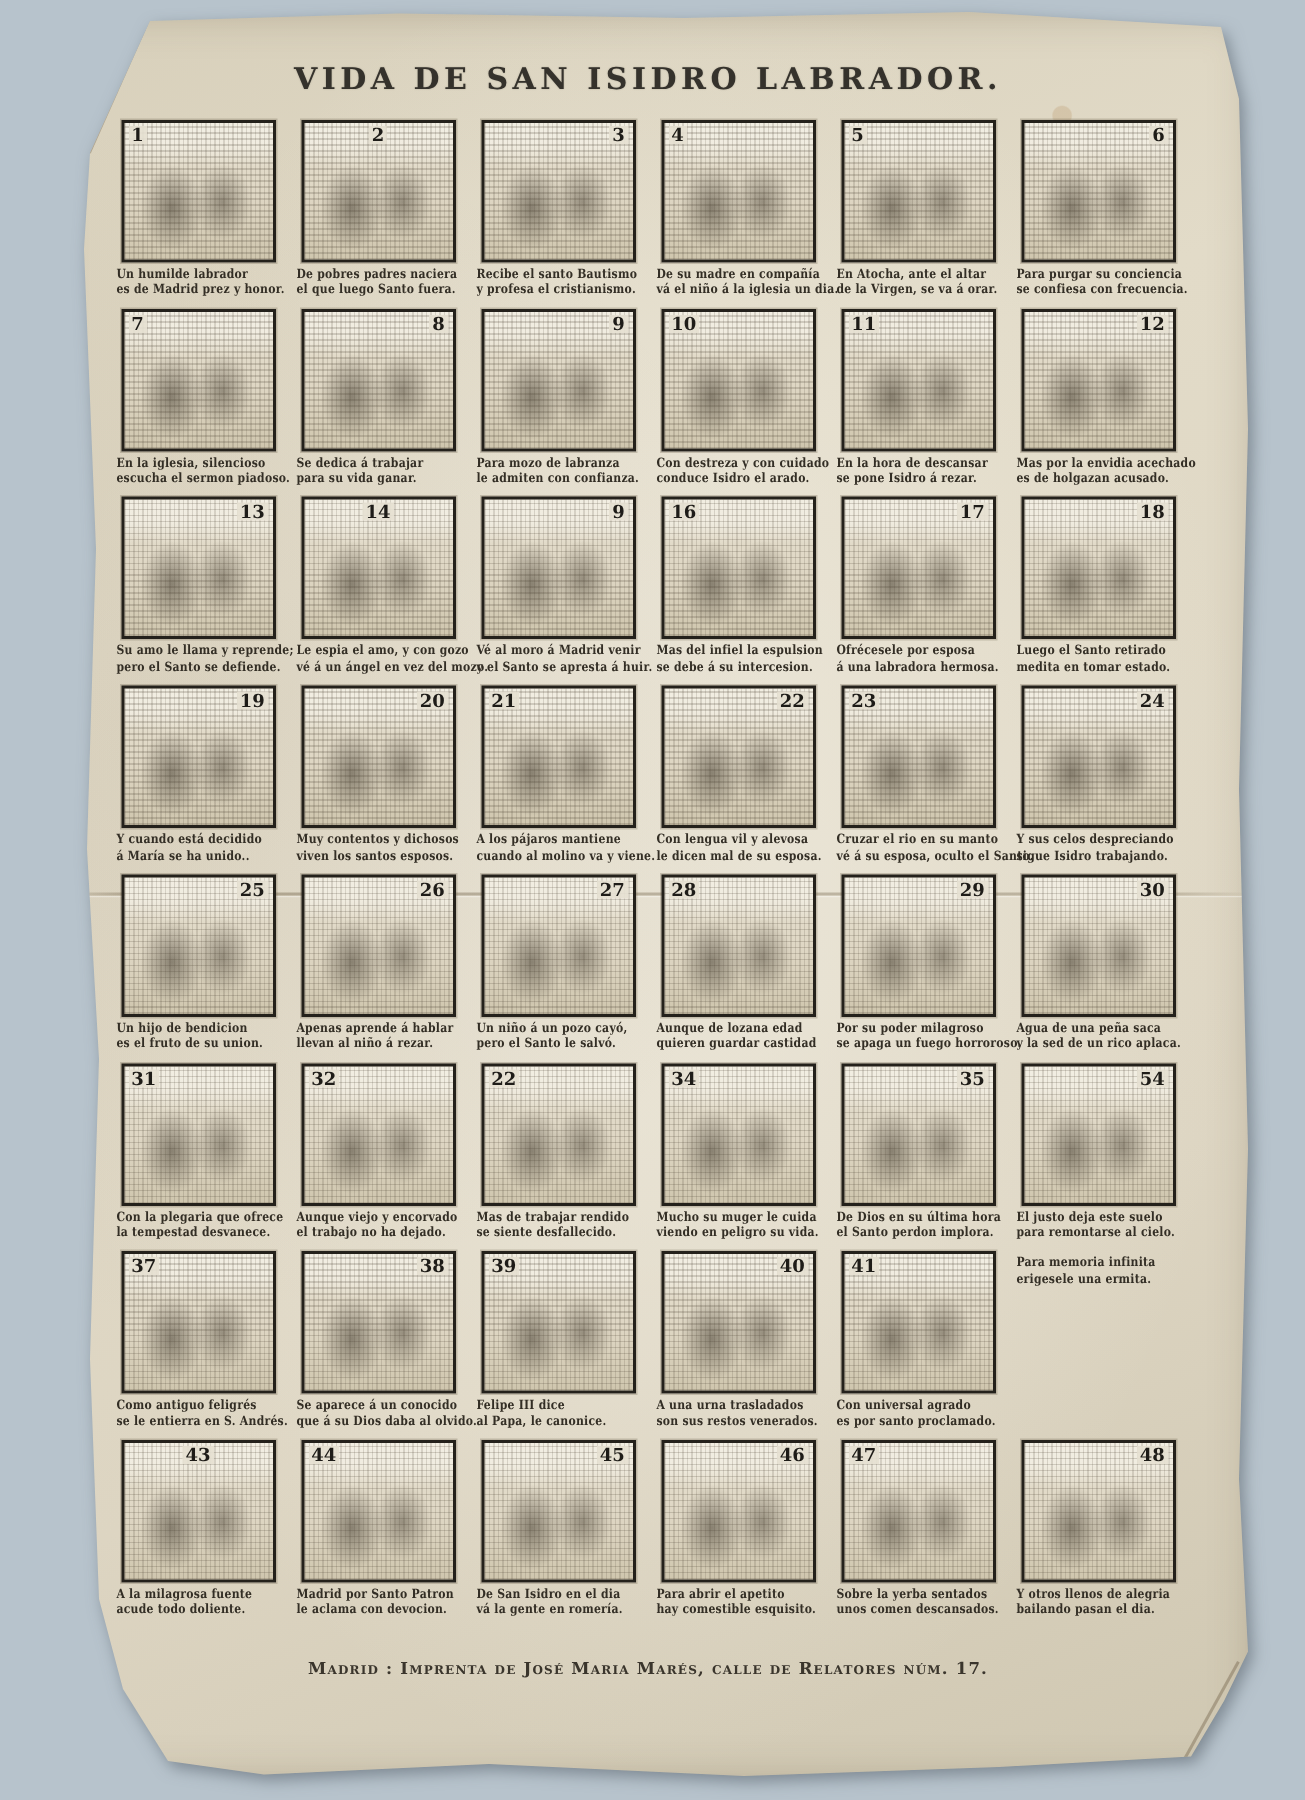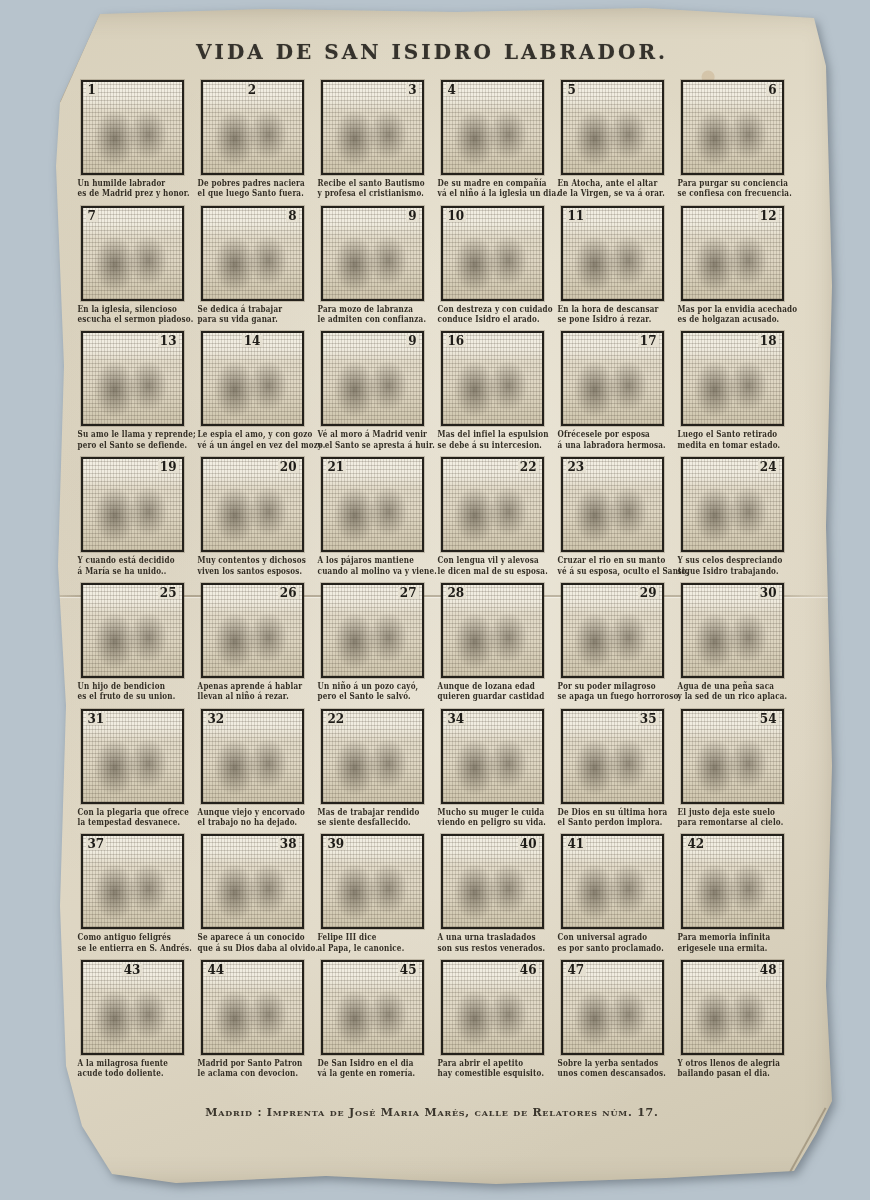--- a/index.html
+++ b/index.html
@@ -513,24 +513,20 @@
     <div class="panel">
       <span class="panel-number np-tl">41</span>
       <div class="panel-engraving" style="position:absolute;inset:0;" title="Proclaimed a saint amid candles and his image"></div>
     </div>
     <div class="caption">
       <div class="caption-line">Con universal agrado</div>
       <div class="caption-line">es por santo proclamado.</div>
     </div>
   </div>
             <div class="panel-cell">
-    <div class="panel">
-      <span class="panel-number np-tl">42</span>
-      <div class="panel-engraving" style="position:absolute;inset:0;" title="A hermitage erected on the hill"></div>
-    </div>
     <div class="caption">
       <div class="caption-line">Para memoria infinita</div>
       <div class="caption-line">erigesele una ermita.</div>
     </div>
   </div>
           </div>
           <div class="panel-row">
             <div class="panel-cell">
     <div class="panel">
       <span class="panel-number np-tc">43</span>

